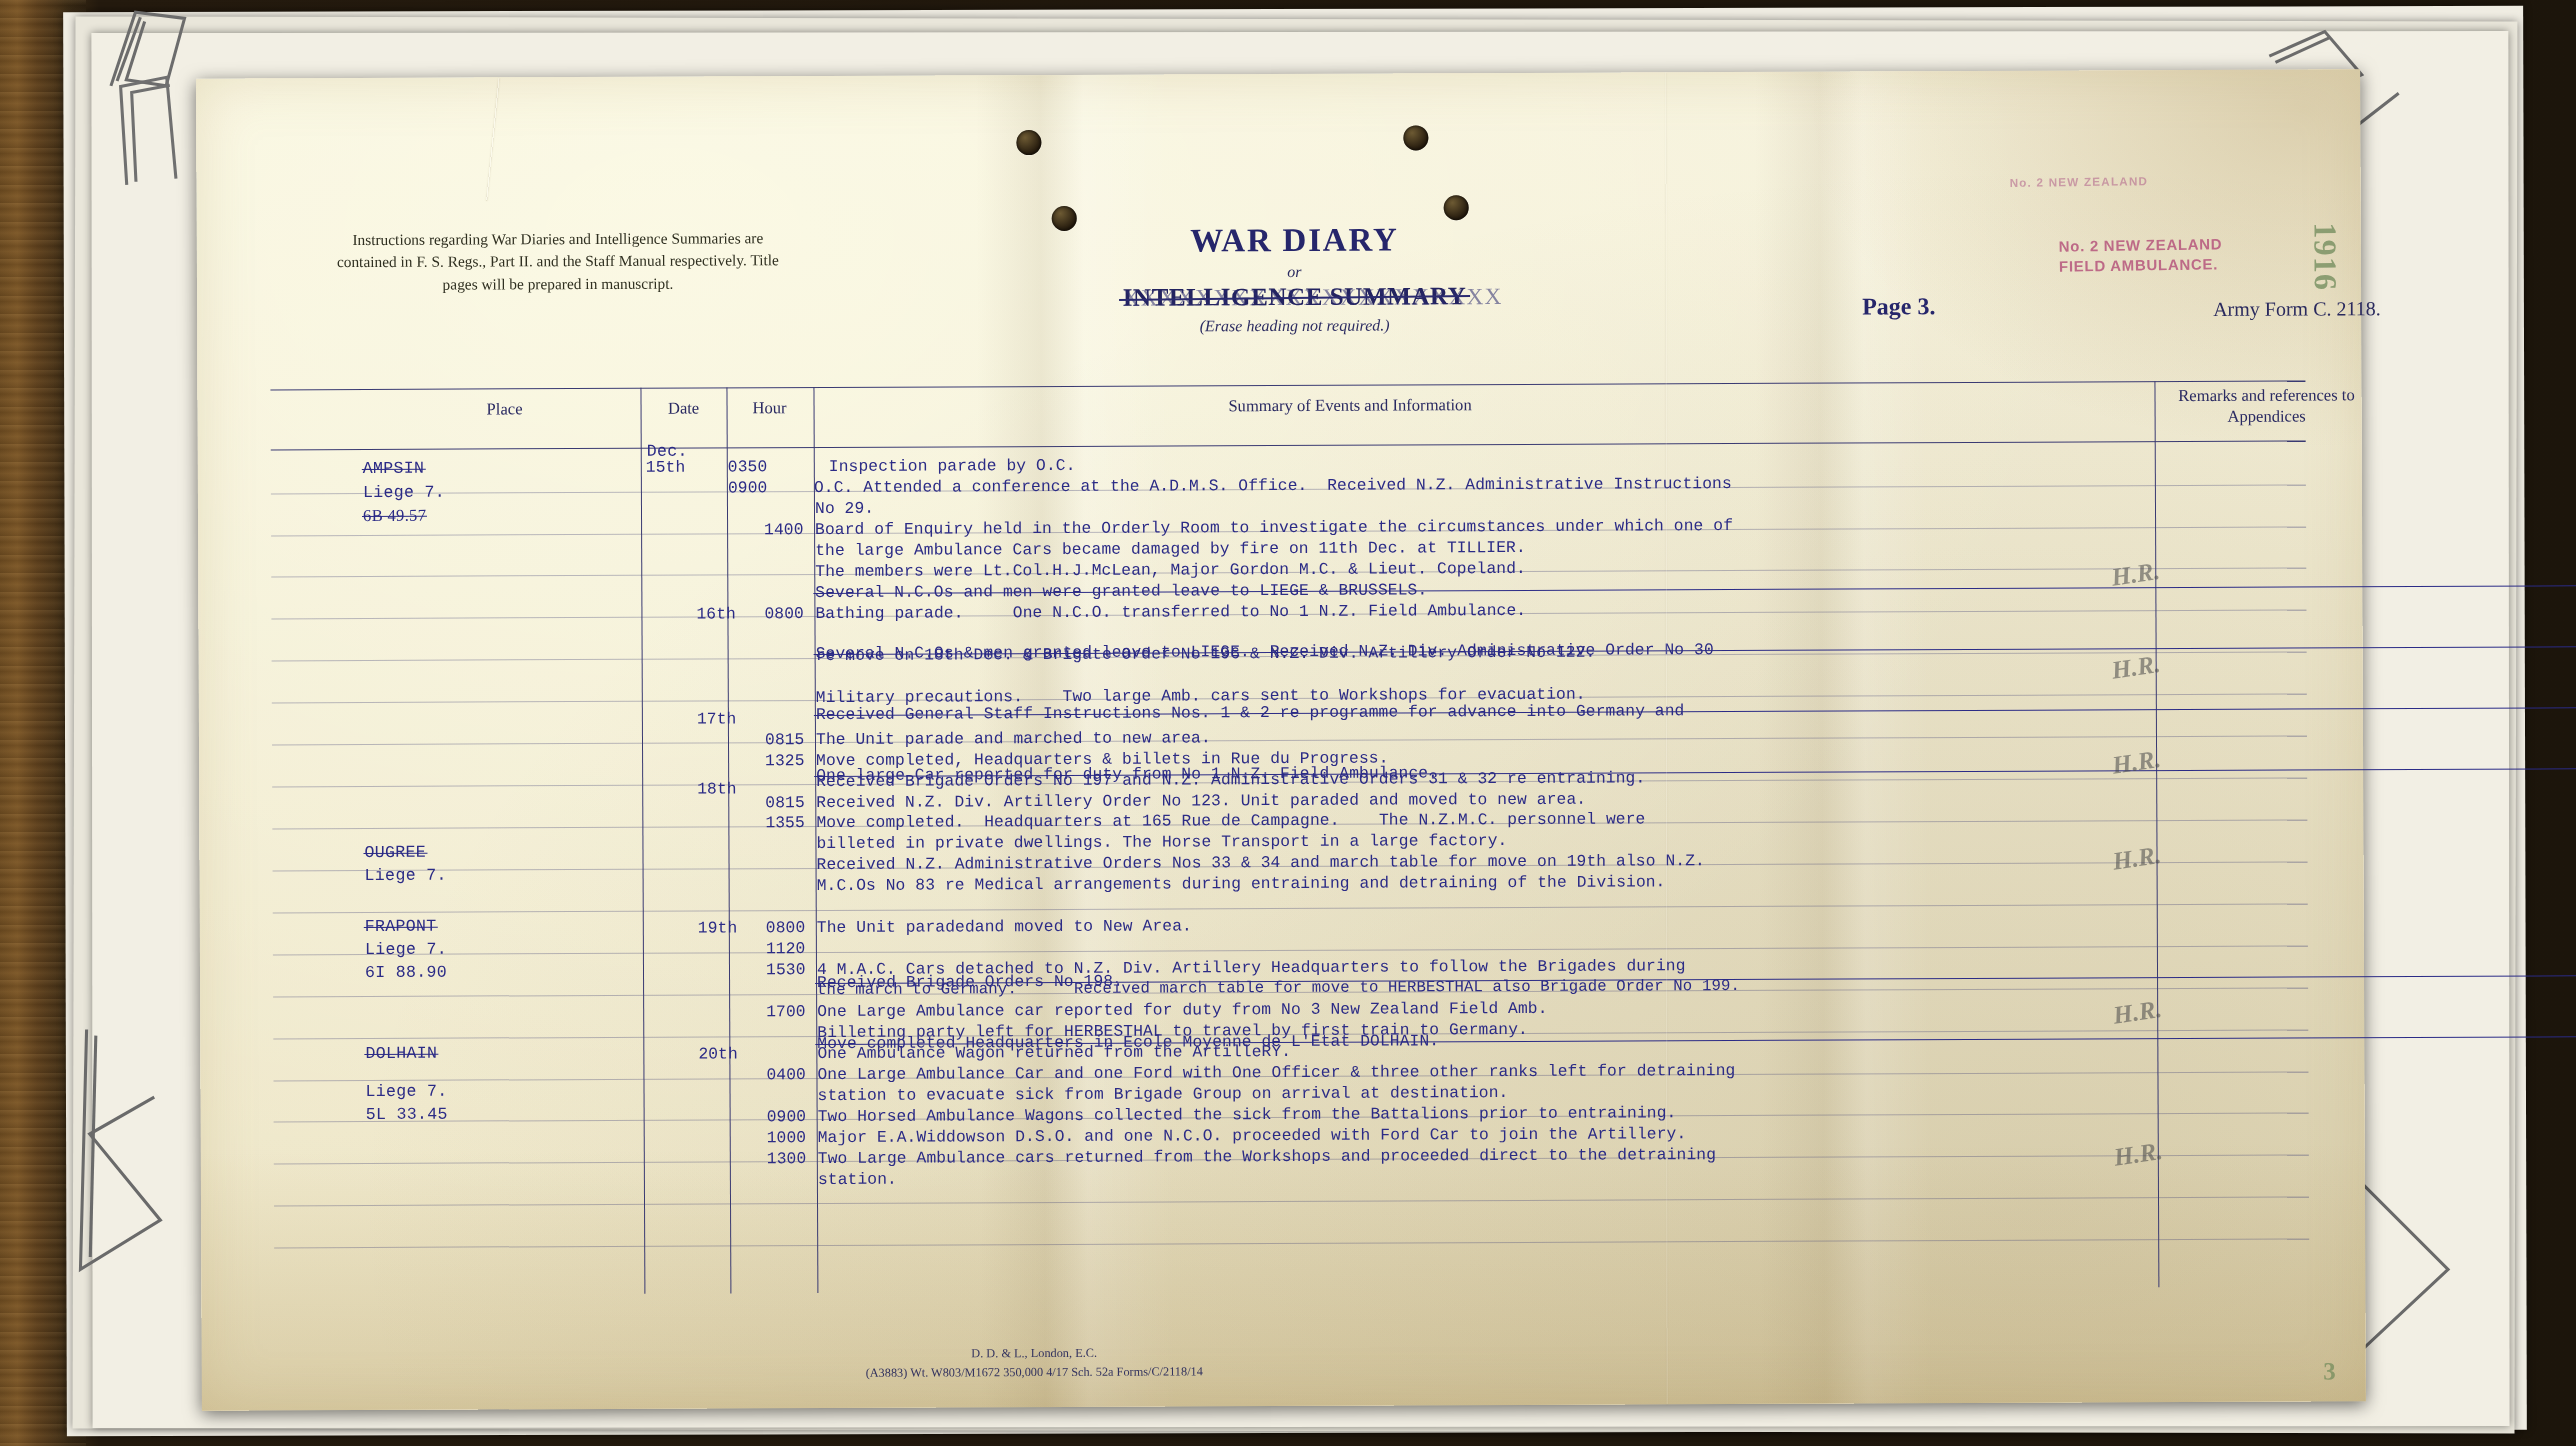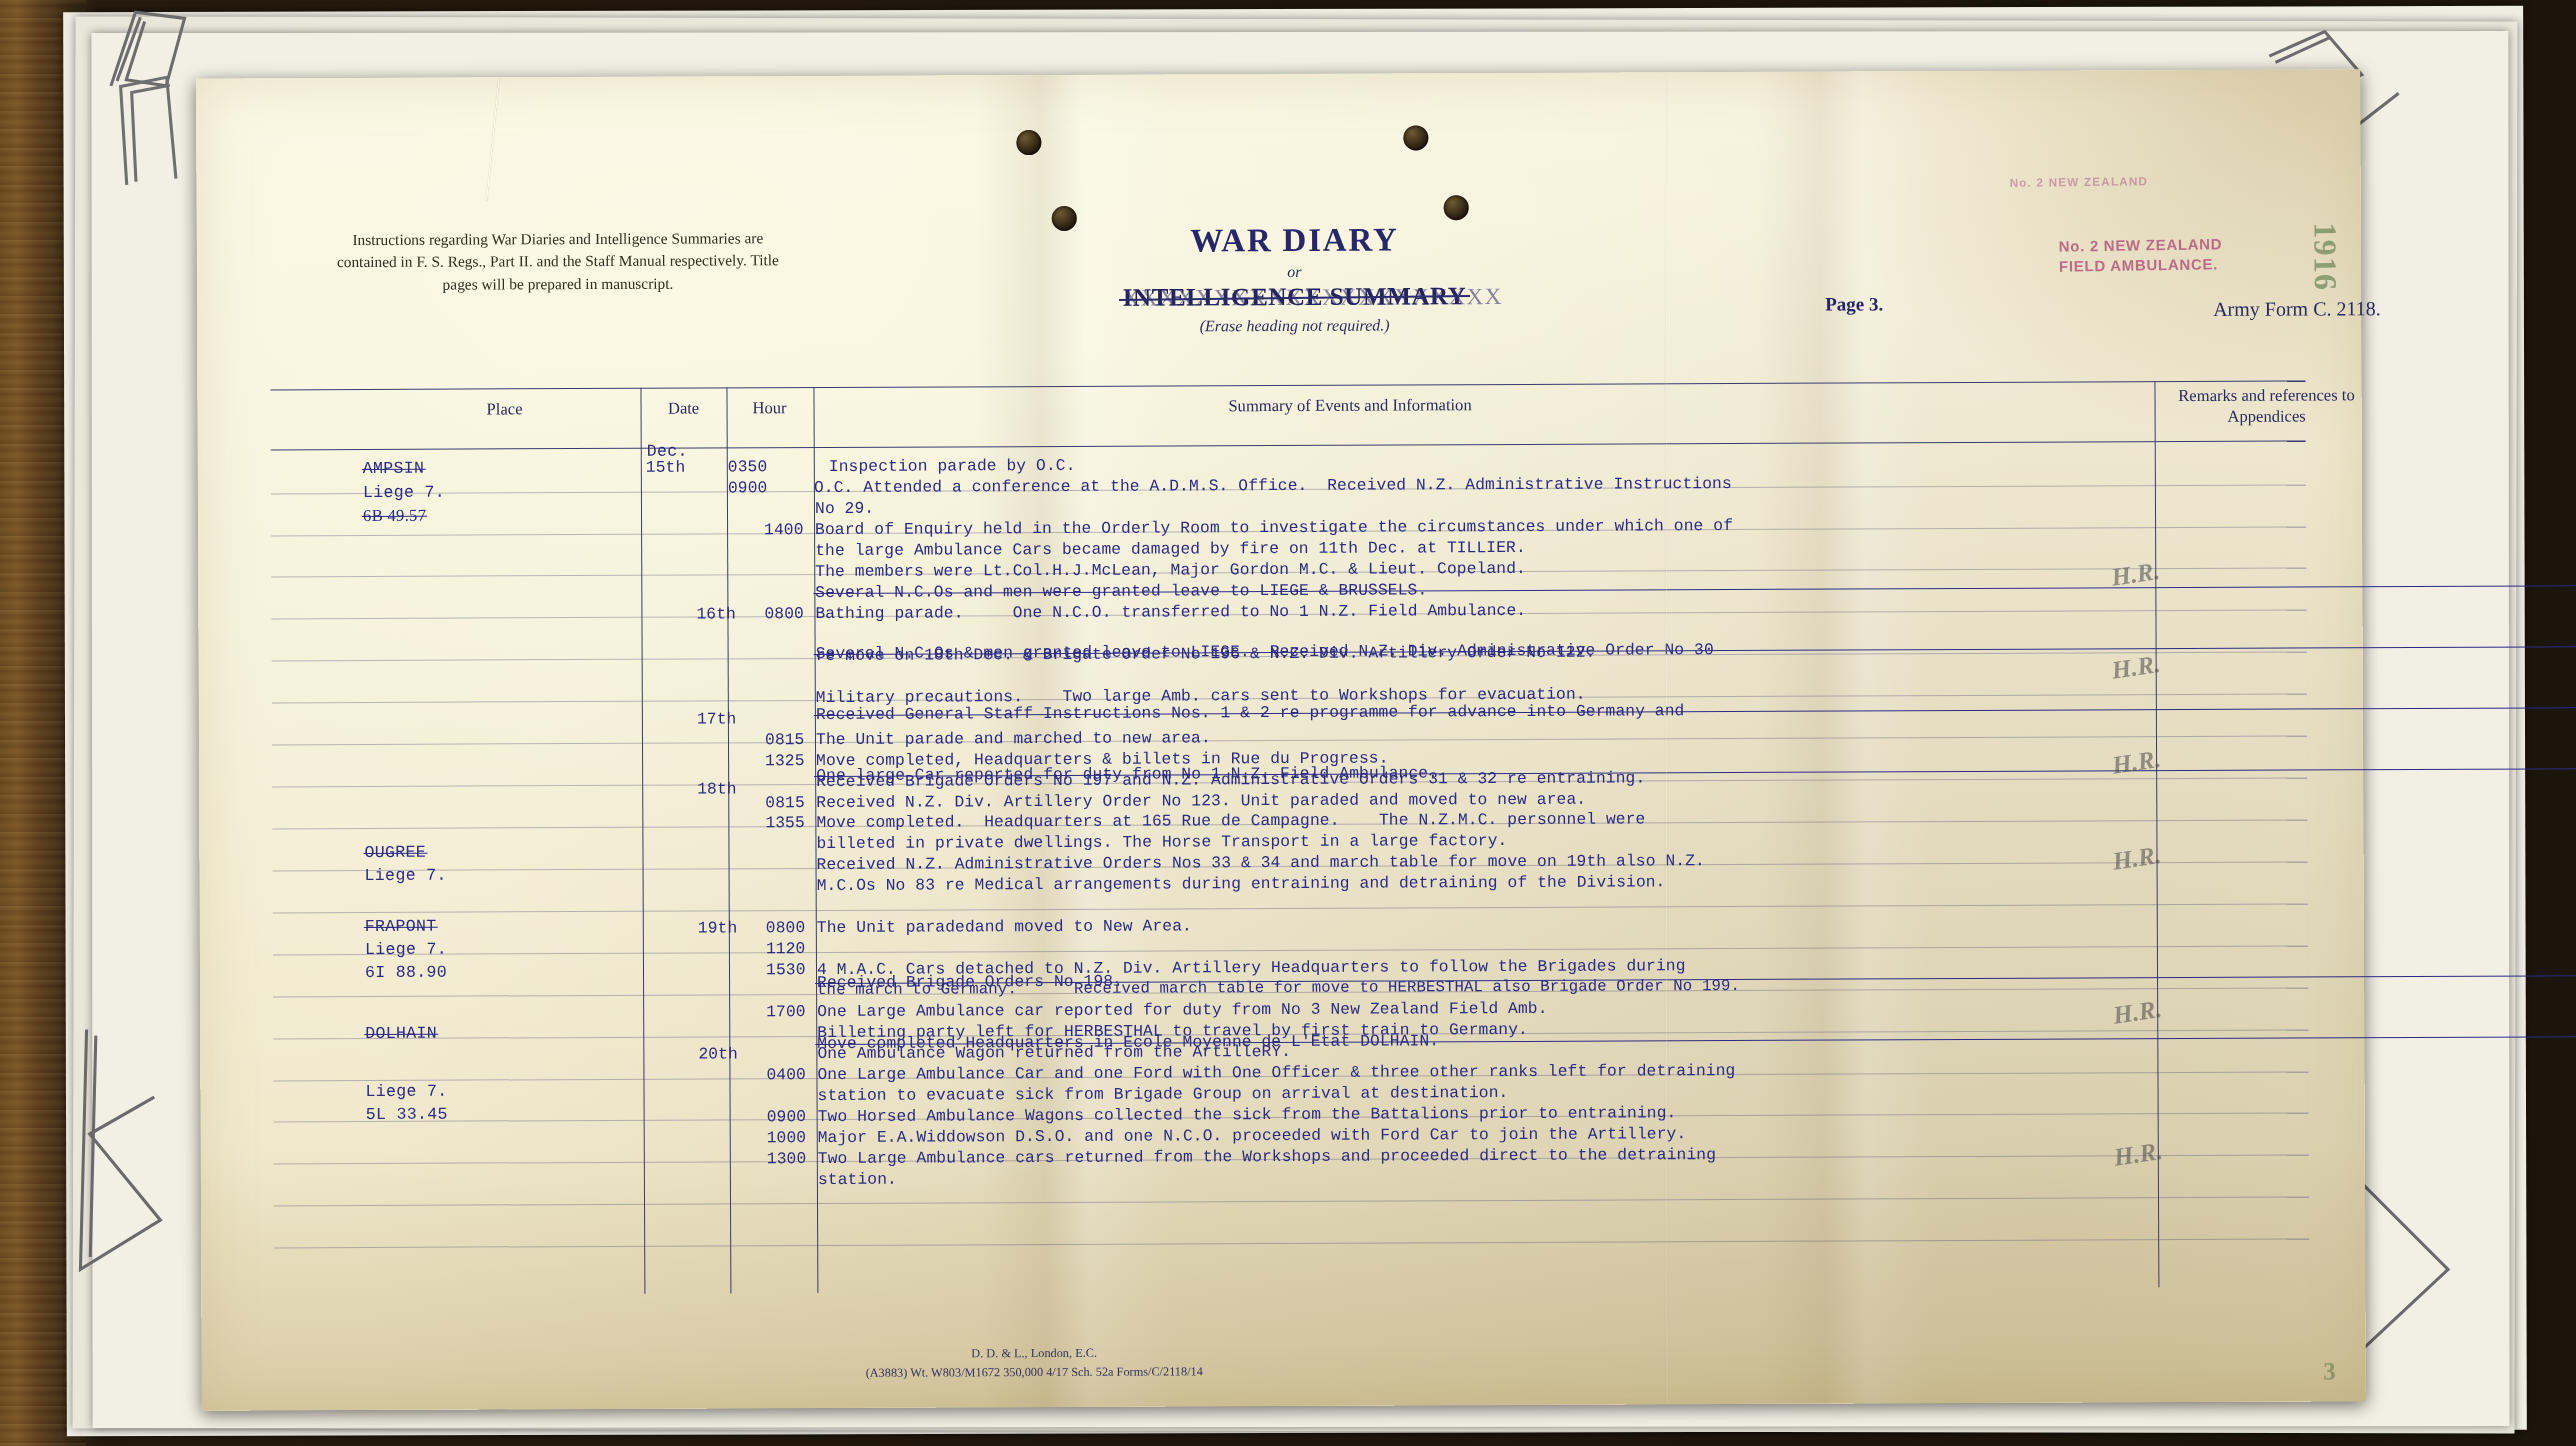--- a/index.html
+++ b/index.html
@@ -92,21 +92,21 @@
   #intel-strike{
     position:absolute;left:-3.7px;right:-3.7px;top:50%;height:0;
     border-top:2.5px solid #2b2b70;transform:rotate(-0.4deg);
   }
   #intel-xs{
     position:absolute;left:0;right:0;top:1.2px;font-size:23.4px;letter-spacing:1.2px;
     color:#2b2b70;opacity:.55;
   }
   #erase{font-size:16px;font-style:italic;margin-top:6.2px;color:#2d2d62;}
   #page-no{
-    position:absolute;left:1628px;top:222px;font-size:19px;font-weight:700;color:#26266b;
+    position:absolute;left:1665px;top:222px;font-size:24px;font-weight:700;color:#26266b;
     font-family:"Liberation Serif", serif;
   }
   #army-form{
     position:absolute;left:2016px;top:228px;font-size:20px;color:#2a2a5e;white-space:nowrap;
   }
   
   #stamp-fa{
     position:absolute;left:1862px;top:165px;width:203px;
     font-family:"Liberation Sans", sans-serif;font-size:15px;font-weight:700;line-height:1.35;
     color:#b6567d;letter-spacing:0.7px;opacity:.85;transform:rotate(-0.6deg);
@@ -308,21 +308,21 @@
     <div class="ent place" style="left:92px;top:35px;">Liege 7.</div>
     <div class="ent place p-strike" style="left:92px;top:58px;font-family:Liberation Serif, serif;">6B 49.57</div>
 
     <div class="ent place p-strike" style="left:92px;top:395px;">OUGREE</div>
     <div class="ent place" style="left:92px;top:418px;">Liege 7.</div>
 
     <div class="ent place p-strike" style="left:92px;top:469px;">FRAPONT</div>
     <div class="ent place" style="left:92px;top:492px;">Liege 7.</div>
     <div class="ent place" style="left:92px;top:515px;">6I 88.90</div>
 
-    <div class="ent place p-strike" style="left:92px;top:576px;text-align:right;">DOLHAIN</div>
+    <div class="ent place p-strike" style="left:92px;top:596px;text-align:right;">DOLHAIN</div>
     <div class="ent place" style="left:92px;top:634px;">Liege 7.</div>
     <div class="ent place" style="left:92px;top:657px;">5L 33.45</div>
 
     <div class="ent" style="left:375px;top:11px;">15th</div>
     <div class="ent" style="left:457px;top:11px;">0350</div>
     <div class="ent" style="left:558px;top:11px;">Inspection parade by O.C.</div>
 
     <div class="ent" style="left:457px;top:32px;">0900</div>
     <div class="ent" style="left:543px;top:32px;">O.C. Attended a conference at the A.D.M.S. Office.  Received N.Z. Administrative Instructions</div>
 

